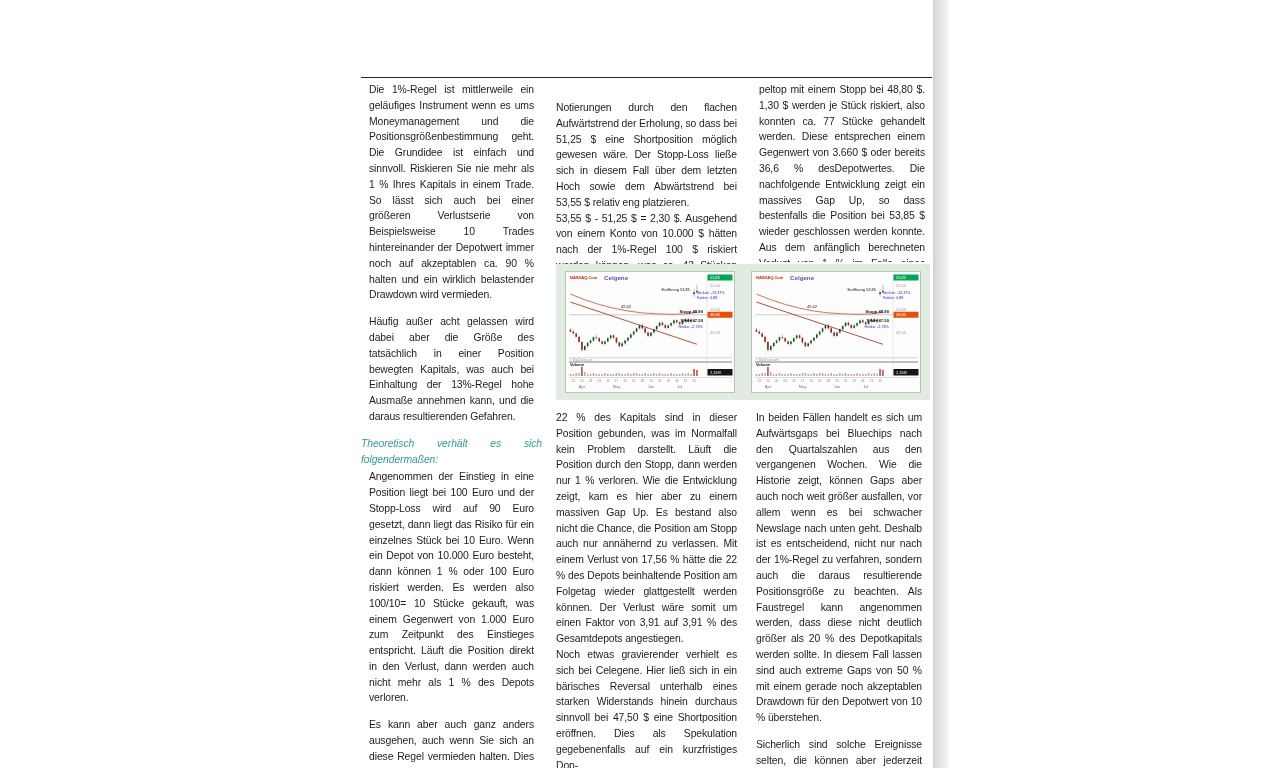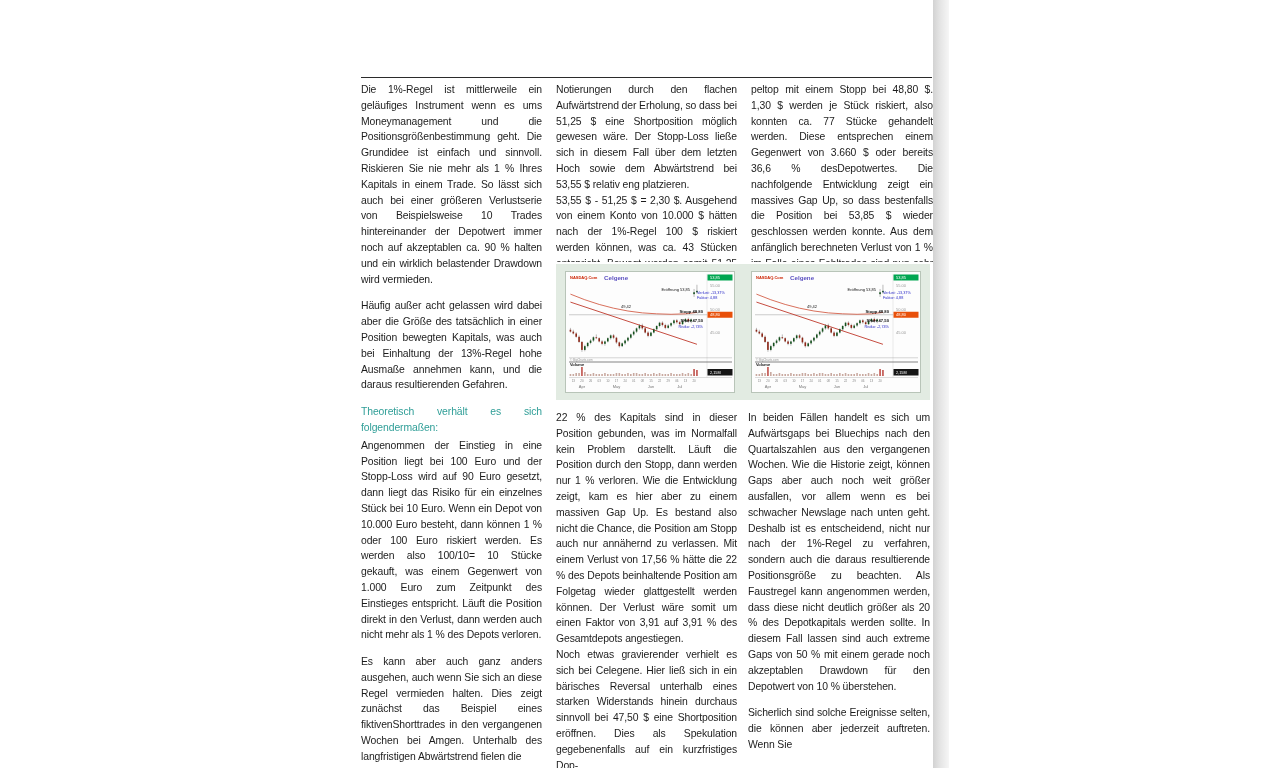--- a/index.html
+++ b/index.html
@@ -6,25 +6,25 @@
   body{
     width:1280px;height:768px;position:relative;overflow:hidden;
     background:#ffffff;
     font-family:"Liberation Sans",sans-serif;
   }
   .top-rule{position:absolute;left:361px;top:77px;width:571px;height:1px;background:#2b2b2b}
   .page-edge{position:absolute;left:933px;top:0;width:16px;height:768px;
     background:linear-gradient(to right,#d2d2d2 0%,#e3e3e3 40%,#f6f6f6 100%)}
   .col{position:absolute;width:181px;color:#1c1c1c;font-size:10.4px;line-height:15.8px;
     text-align:justify;letter-spacing:-0.1px}
-  .col p{margin:0 0 11px}
+  .col p{margin:0 8px 11px}
   .col p.tight{margin:0}
-  .col p.subhead{color:#2f9e97;margin:6px 0 2px}
+  .col p.subhead{color:#2f9e97;font-style:italic;margin:6px 0 2px}
   .col1{left:361px;top:82px}
-  .col2-top{left:556px;top:82px;height:180px;overflow:hidden}
+  .col2-top{left:556px;top:100px;height:180px;overflow:hidden}
   .col3-top{left:751px;top:82px;width:182px;height:180px;overflow:hidden}
   .col2-bot{left:556px;top:410px}
   .col3-bot{left:748px;top:410px;width:182px}
   .chart-panel{position:absolute;left:556px;top:264px;width:374px;height:136px;
     background:#e2ebe2;display:flex;align-items:center;justify-content:center;gap:16px}
   .chart-box{width:168px;height:120px;background:#fdfdfd;border:1px solid #b8c4b8;position:relative}
   .chart-box svg{display:block;width:168px;height:120px}
 </style>
 </head>
 <body>

